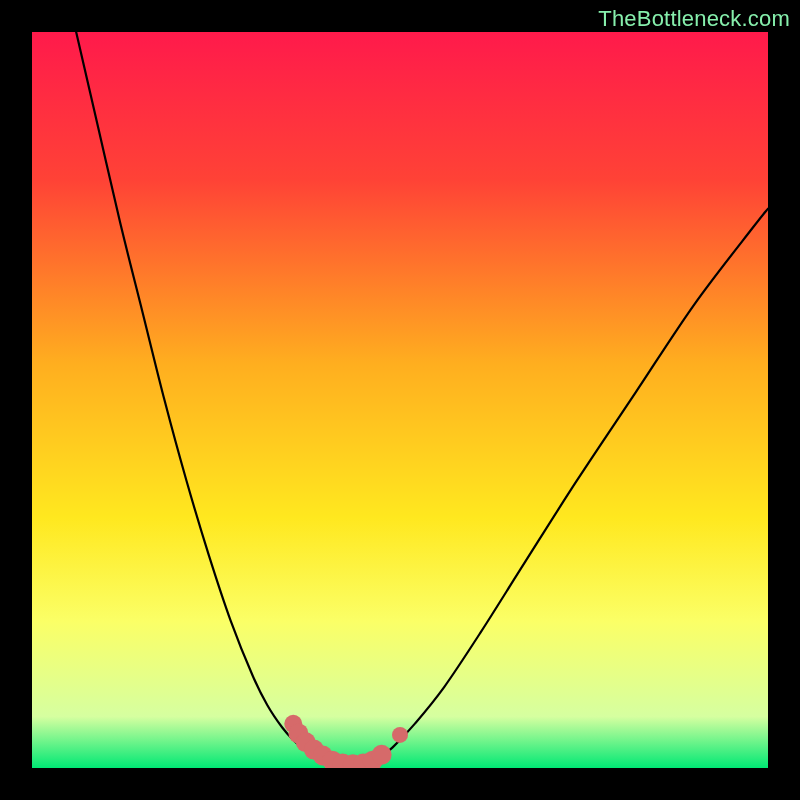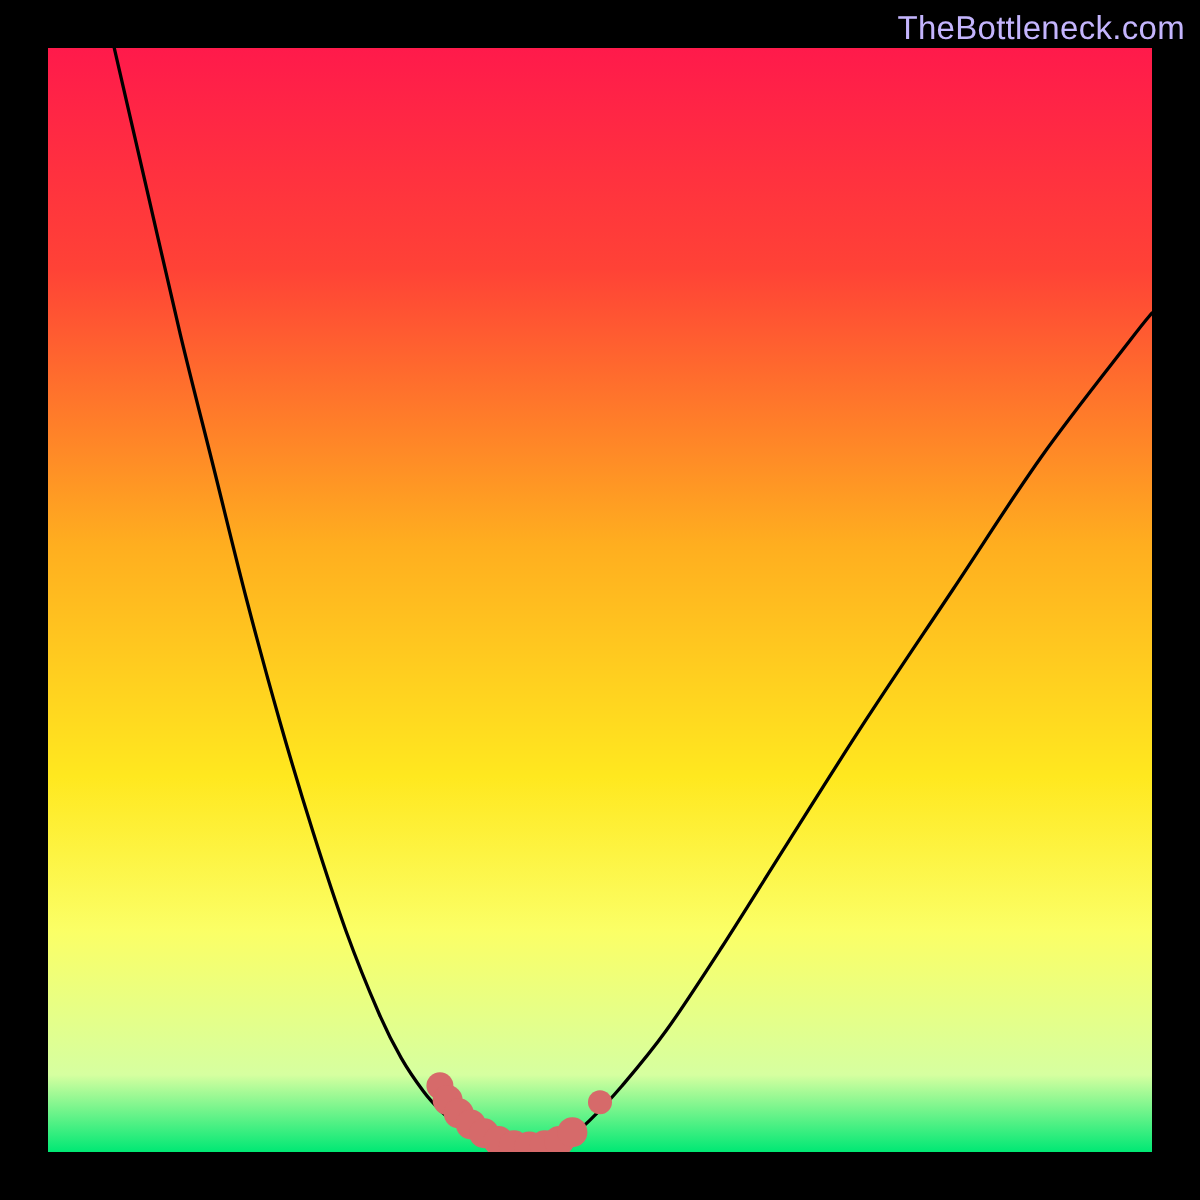--- a/index.html
+++ b/index.html
@@ -21,21 +21,21 @@
     left: 32px;
     top: 32px;
     width: 736px;
     height: 736px;
     overflow: hidden;
   }
   .watermark {
     position: absolute;
     top: 6px;
     right: 10px;
-    color: #c4b5fd;
+    color: #86efac;
     font-size: 22px;
     font-weight: 500;
     letter-spacing: 0.2px;
     user-select: none;
   }
   svg { display: block; }
 </style>
 </head>
 <body>
 

